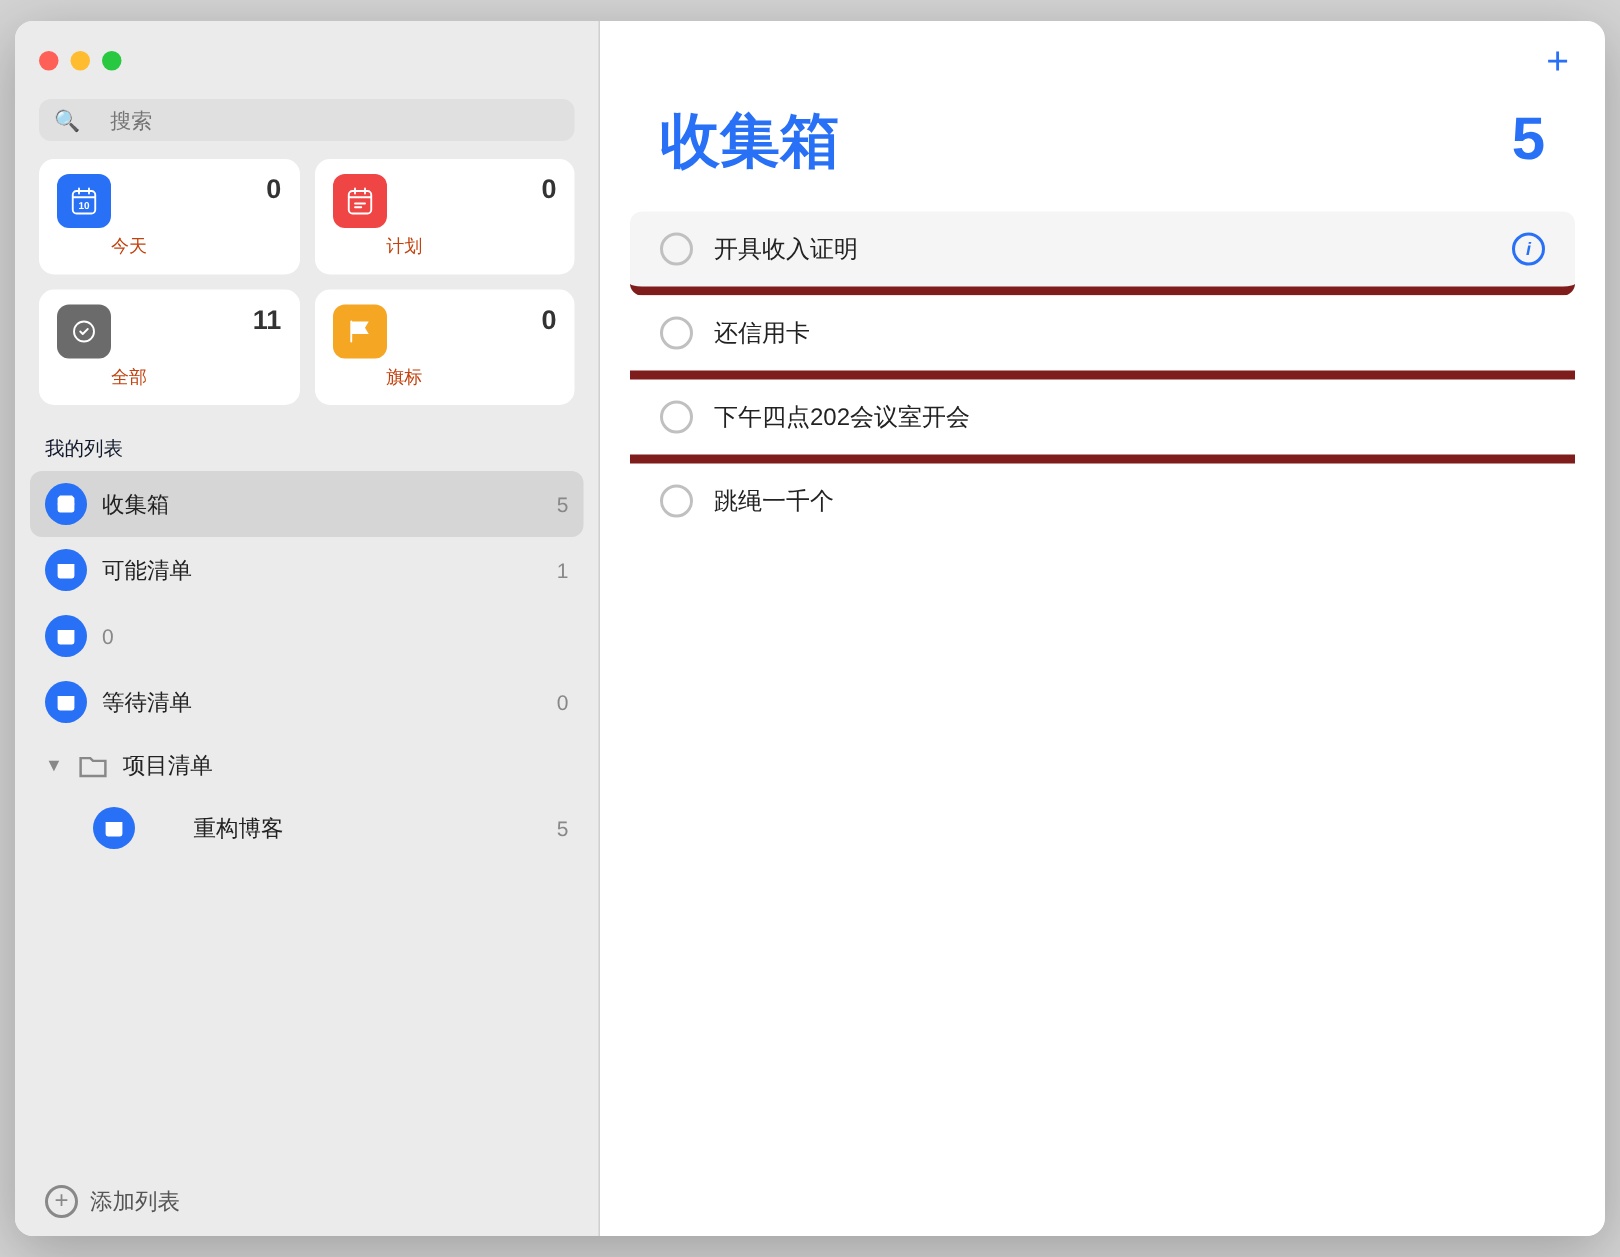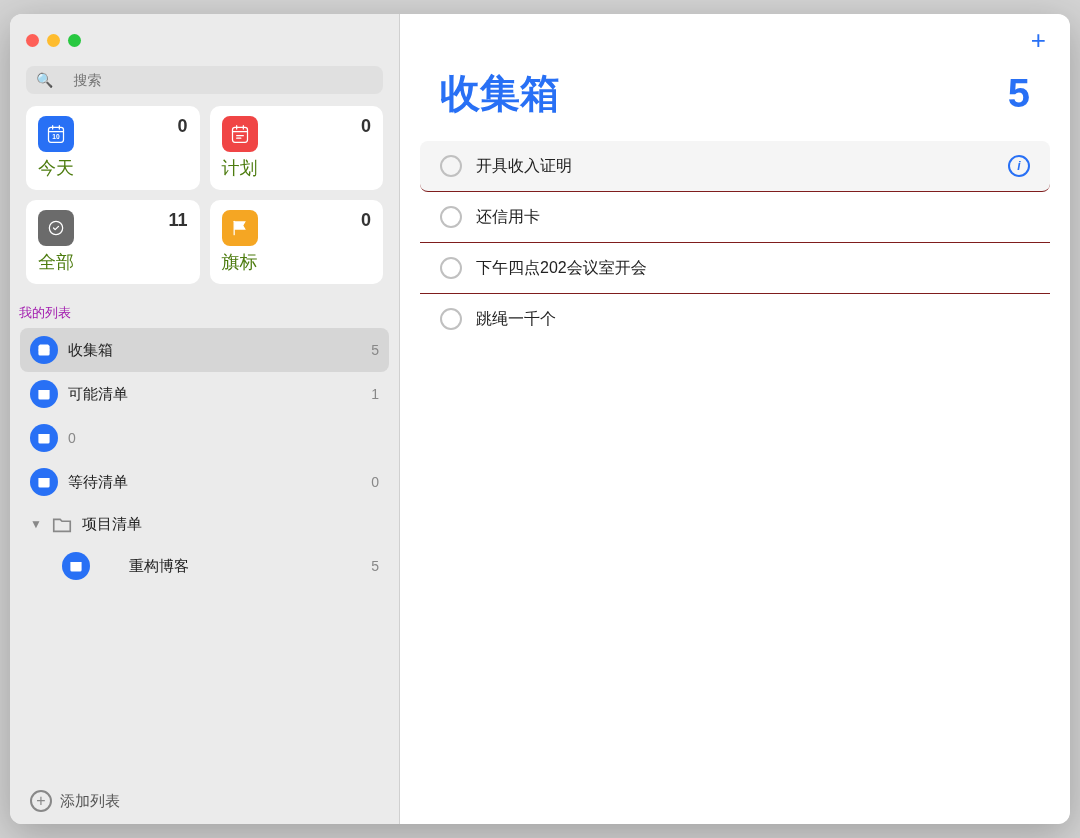--- a/index.html
+++ b/index.html
@@ -99,29 +99,30 @@
     .icon-today { background: #2870f5; }
     .icon-plan { background: #f04545; }
     .icon-all { background: #6b6b6b; }
     .icon-flag { background: #f5a623; }
     .card-count {
       font-size: 18px;
       font-weight: 600;
       color: #333;
     }
     .card-label {
-      font-size: 18px;
-      color: #4d7c0f;
+      font-size: 12px;
+      color: #c2410c;
       font-weight: 400;
+      margin-left: 36px;
     }
     .section-label {
       font-size: 13px;
-      color: #a21caf;
+      color: #0f172a;
       font-weight: 500;
-      padding: 4px 20px 6px 9px;
+      padding: 4px 20px 6px 20px;
     }
     .list-items {
       display: flex;
       flex-direction: column;
       gap: 0;
       padding: 0 10px;
       flex: 1;
       overflow-y: auto;
     }
     .list-item {
@@ -242,21 +243,21 @@
     }
     .tasks-list {
       display: flex;
       flex-direction: column;
       padding: 0 20px;
     }
     .task-item {
       display: flex;
       align-items: center;
       padding: 14px 20px;
-      border-bottom: 1px solid #7f1d1d;
+      border-bottom: 6px solid #7f1d1d;
       gap: 14px;
       cursor: pointer;
     }
     .task-item:first-child {
       background: #f5f5f5;
       border-radius: 8px;
     }
     .task-circle {
       width: 22px; height: 22px;
       border-radius: 50%;

